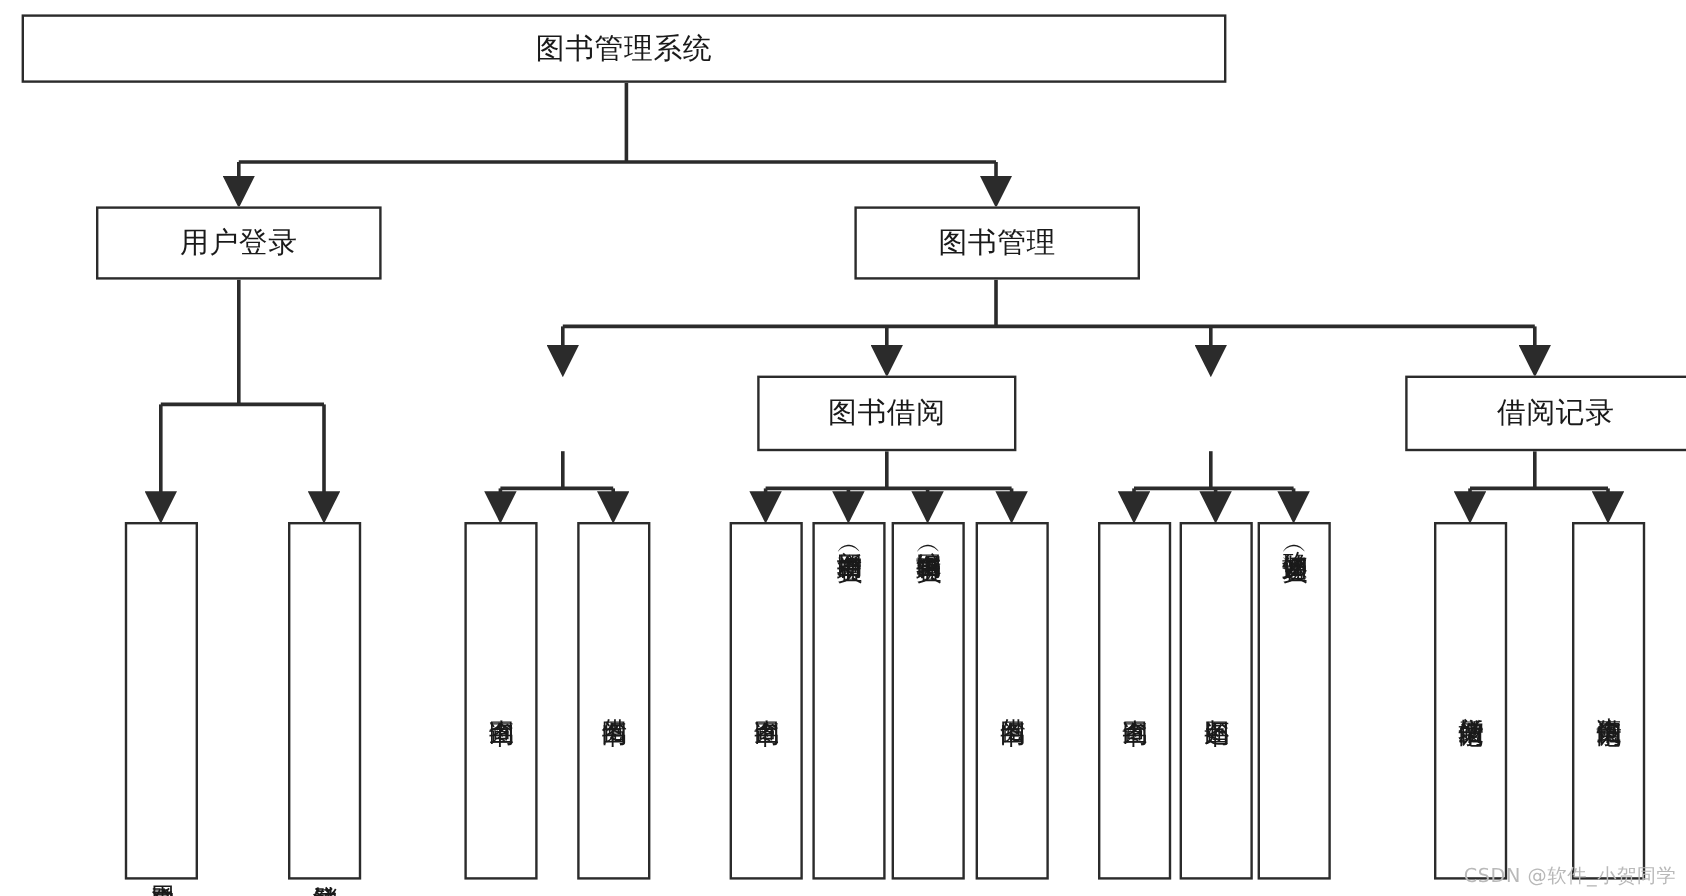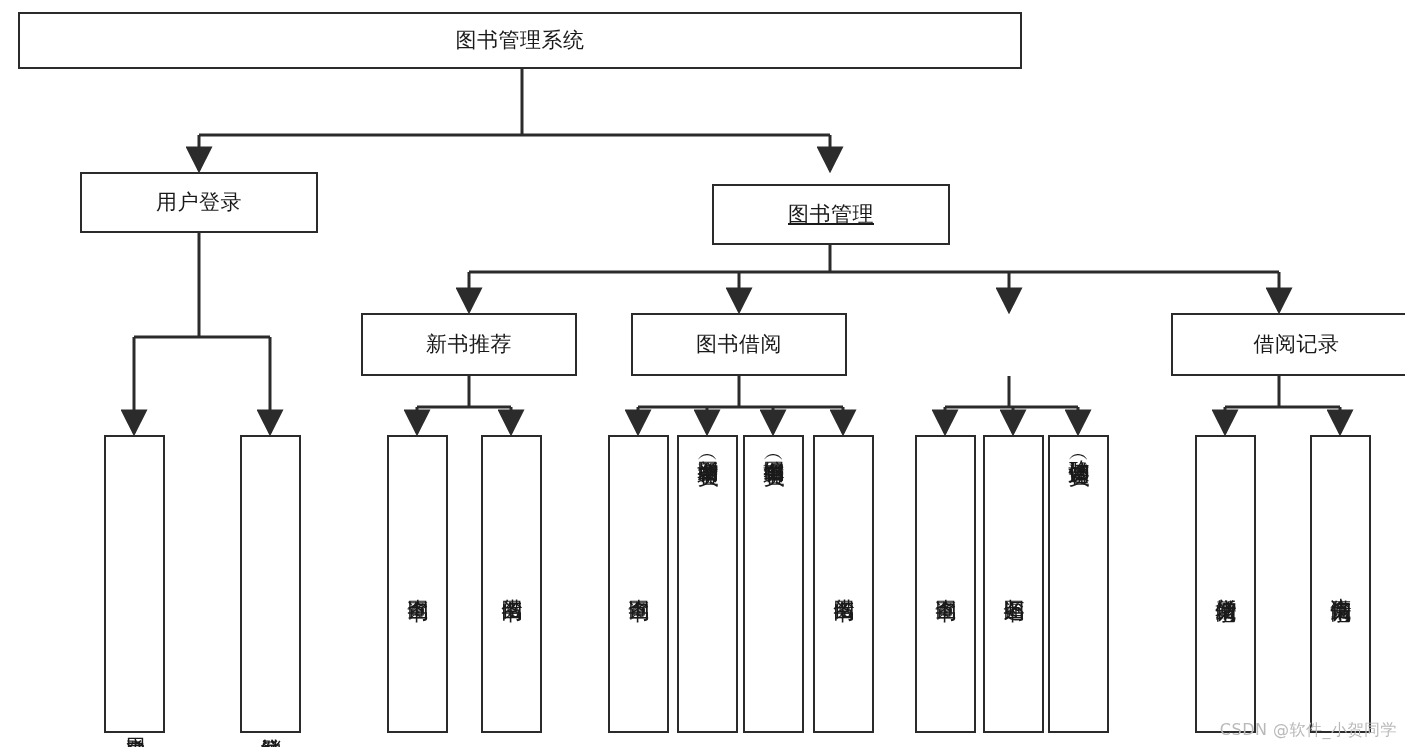--- a/index.html
+++ b/index.html
@@ -29,21 +29,21 @@
     box-sizing: border-box;
     border: 2.5px solid #2b2b2b;
     background: #ffffff;
     color: #1a1a1a;
     display: flex;
     align-items: center;
     justify-content: center;
     z-index: 2;
   }
   .node-label {
-    font-size: 21px;
+    font-size: 24px;
     line-height: 1.15;
     letter-spacing: 0.5px;
     white-space: nowrap;
     color: #1a1a1a;
   }
   .node.leaf {
     align-items: center;
     justify-content: center;
     padding: 6px 2px;
   }
@@ -133,27 +133,24 @@
   </svg>
 
   <div class="node" style="left:18px; top:12px; width:1004px; height:57px;">
     <span class="node-label">图书管理系统</span>
   </div>
 
   <div class="node" style="left:80px; top:172px; width:238px; height:61px;">
     <span class="node-label">用户登录</span>
   </div>
 
-  <div class="node" style="left:712px; top:184px; width:238px; height:61px;text-decoration:underline;">
+  <div class="node" style="left:712px; top:172px; width:238px; height:61px;">
     <span class="node-label">图书管理</span>
   </div>
 
-  <div class="node" style="left:361px; top:313px; width:216px; height:63px;">
-    <span class="node-label">新书推荐</span>
-  </div>
 
   <div class="node" style="left:631px; top:313px; width:216px; height:63px;">
     <span class="node-label">图书借阅</span>
   </div>
 
 
   <div class="node" style="left:1171px; top:313px; width:251px; height:63px;">
     <span class="node-label">借阅记录</span>
   </div>
 

